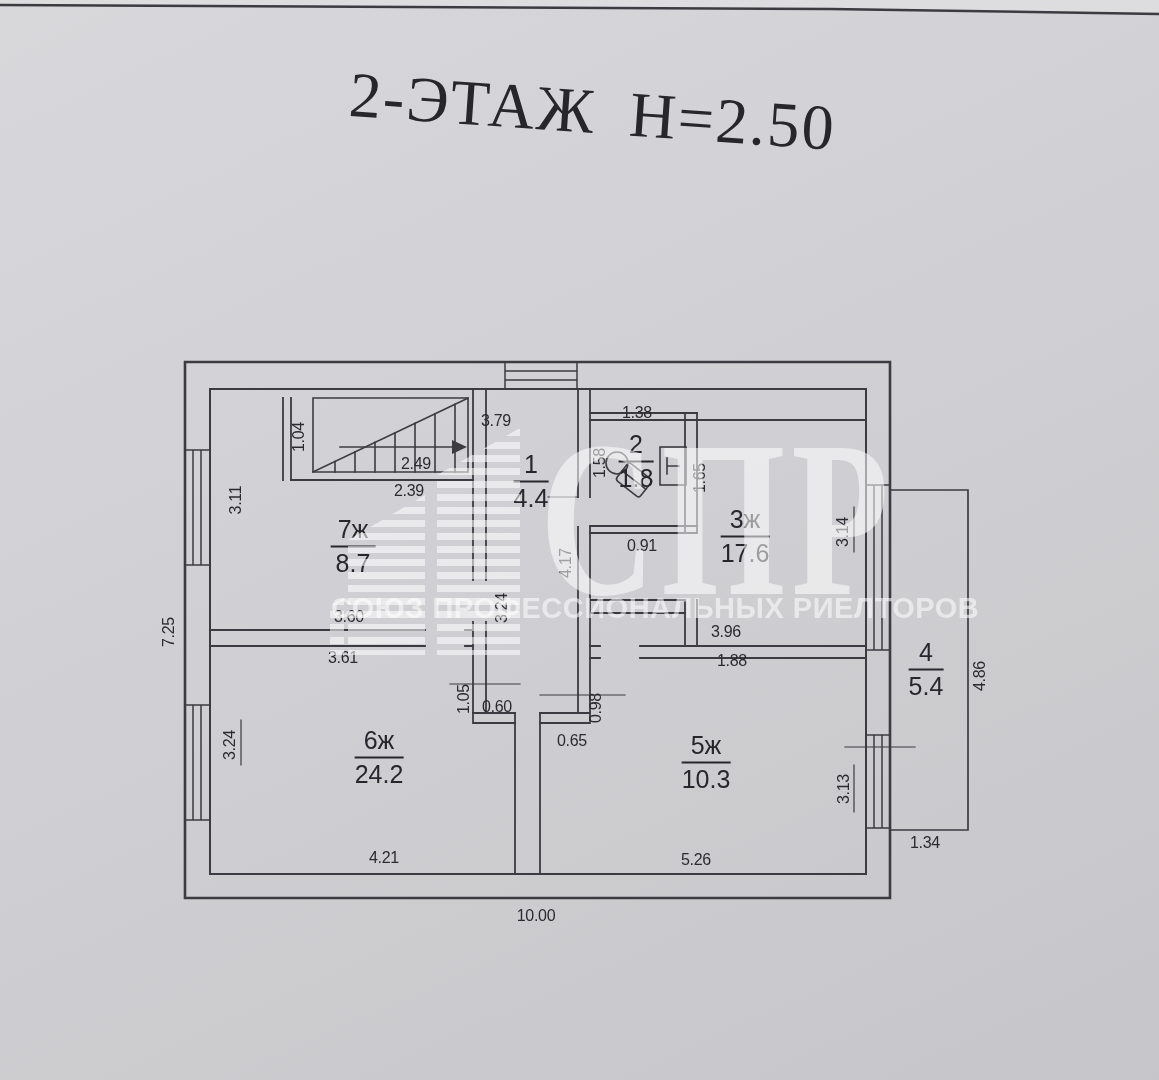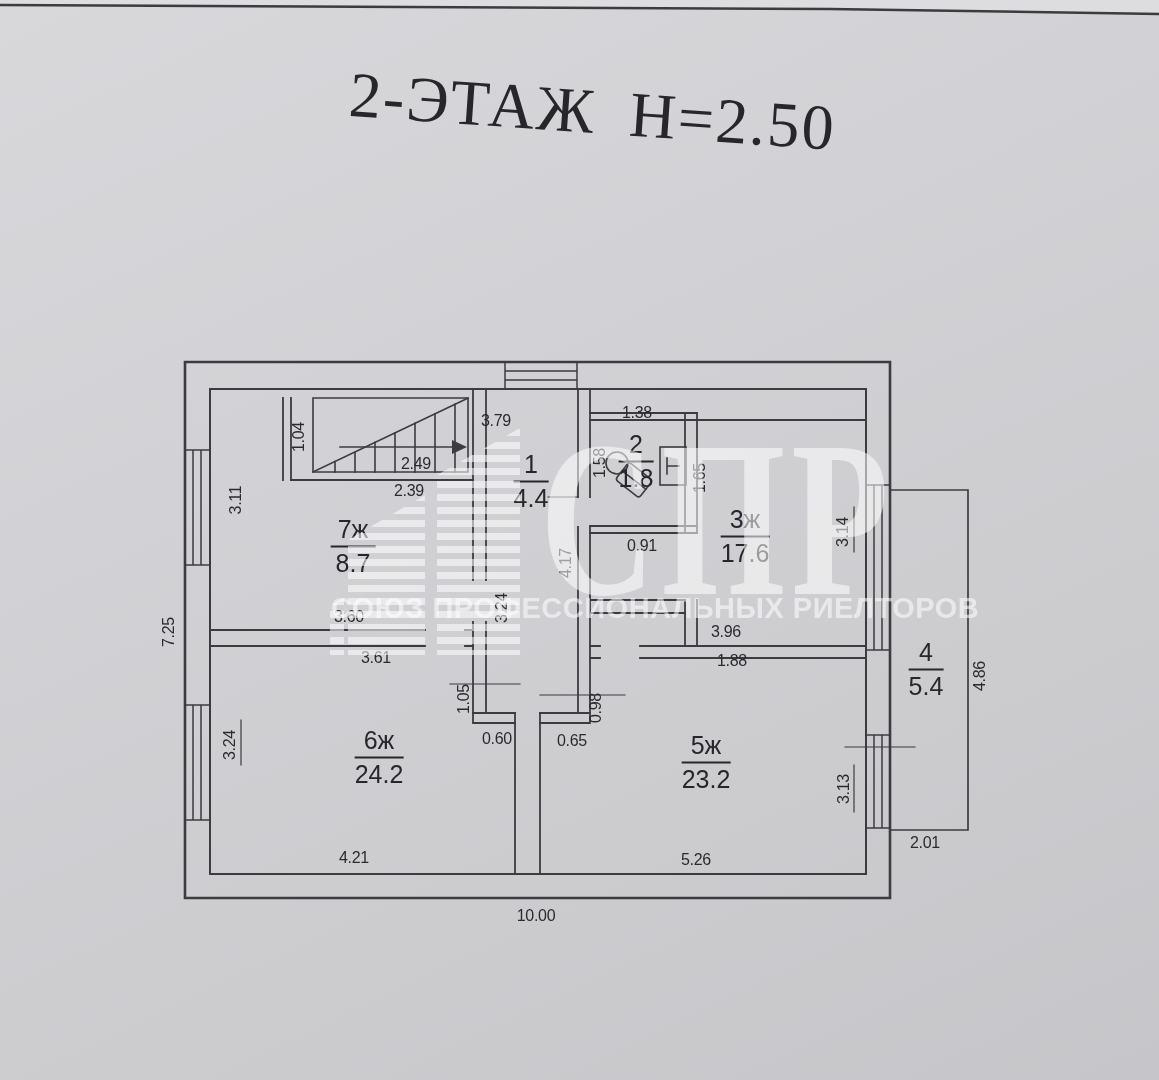--- a/index.html
+++ b/index.html
@@ -144,21 +144,21 @@
   <div class="room-label" style="left:745px;top:536px">
     <span class="rn">3ж</span>
     <span class="ra">17.6</span>
   </div>
   <div class="room-label" style="left:926px;top:669px">
     <span class="rn">4</span>
     <span class="ra">5.4</span>
   </div>
   <div class="room-label" style="left:706px;top:762px">
     <span class="rn">5ж</span>
-    <span class="ra">23.2</span>
+    <span class="ra">10.3</span>
   </div>
   <div class="room-label" style="left:379px;top:757px">
     <span class="rn">6ж</span>
     <span class="ra">24.2</span>
   </div>
   <div class="room-label" style="left:353px;top:546px">
     <span class="rn">7ж</span>
     <span class="ra">8.7</span>
   </div>
 
@@ -170,31 +170,31 @@
   <span class="dim rot" style="left:169px;top:632px">7.25</span>
   <span class="dim" style="left:349px;top:617px">3.60</span>
   <span class="dim rot" style="left:502px;top:608px">3.24</span>
   <span class="dim rot" style="left:566px;top:563px">4.17</span>
   <span class="dim" style="left:637px;top:413px">1.38</span>
   <span class="dim rot" style="left:600px;top:463px">1.58</span>
   <span class="dim rot" style="left:700px;top:478px">1.65</span>
   <span class="dim" style="left:642px;top:546px">0.91</span>
   <span class="dim rot" style="left:843px;top:532px">3.14</span>
   <span class="dim" style="left:726px;top:632px">3.96</span>
-  <span class="dim" style="left:376px;top:658px">3.61</span>
+  <span class="dim" style="left:343px;top:658px">3.61</span>
   <span class="dim" style="left:732px;top:661px">1.88</span>
   <span class="dim rot" style="left:464px;top:699px">1.05</span>
   <span class="dim rot" style="left:596px;top:708px">0.98</span>
-  <span class="dim" style="left:497px;top:739px">0.60</span>
+  <span class="dim" style="left:497px;top:707px">0.60</span>
   <span class="dim" style="left:572px;top:741px">0.65</span>
   <span class="dim rot" style="left:230px;top:745px">3.24</span>
   <span class="dim rot" style="left:844px;top:789px">3.13</span>
-  <span class="dim" style="left:925px;top:843px">2.01</span>
+  <span class="dim" style="left:925px;top:843px">1.34</span>
   <span class="dim rot" style="left:980px;top:676px">4.86</span>
-  <span class="dim" style="left:354px;top:858px">4.21</span>
+  <span class="dim" style="left:384px;top:858px">4.21</span>
   <span class="dim" style="left:696px;top:860px">5.26</span>
   <span class="dim" style="left:536px;top:916px">10.00</span>
 
   <svg width="1159" height="1080" viewBox="0 0 1159 1080" style="pointer-events:none">
     <defs>
       <pattern id="stripes" width="12" height="13" patternUnits="userSpaceOnUse">
         <rect width="12" height="7" fill="rgba(255,255,255,0.55)"></rect>
       </pattern>
     </defs>
     <polygon points="348,655 348,540 425,495 425,655" fill="url(#stripes)"></polygon>

